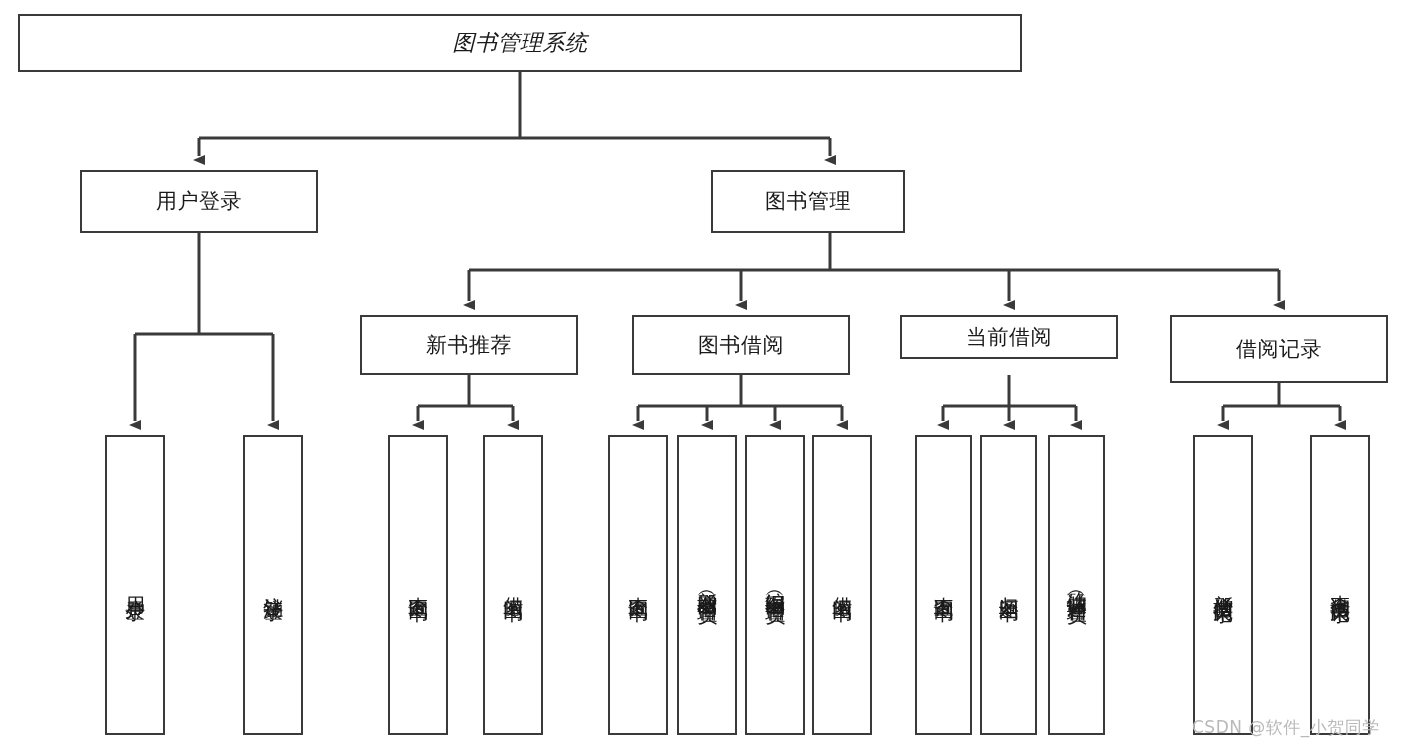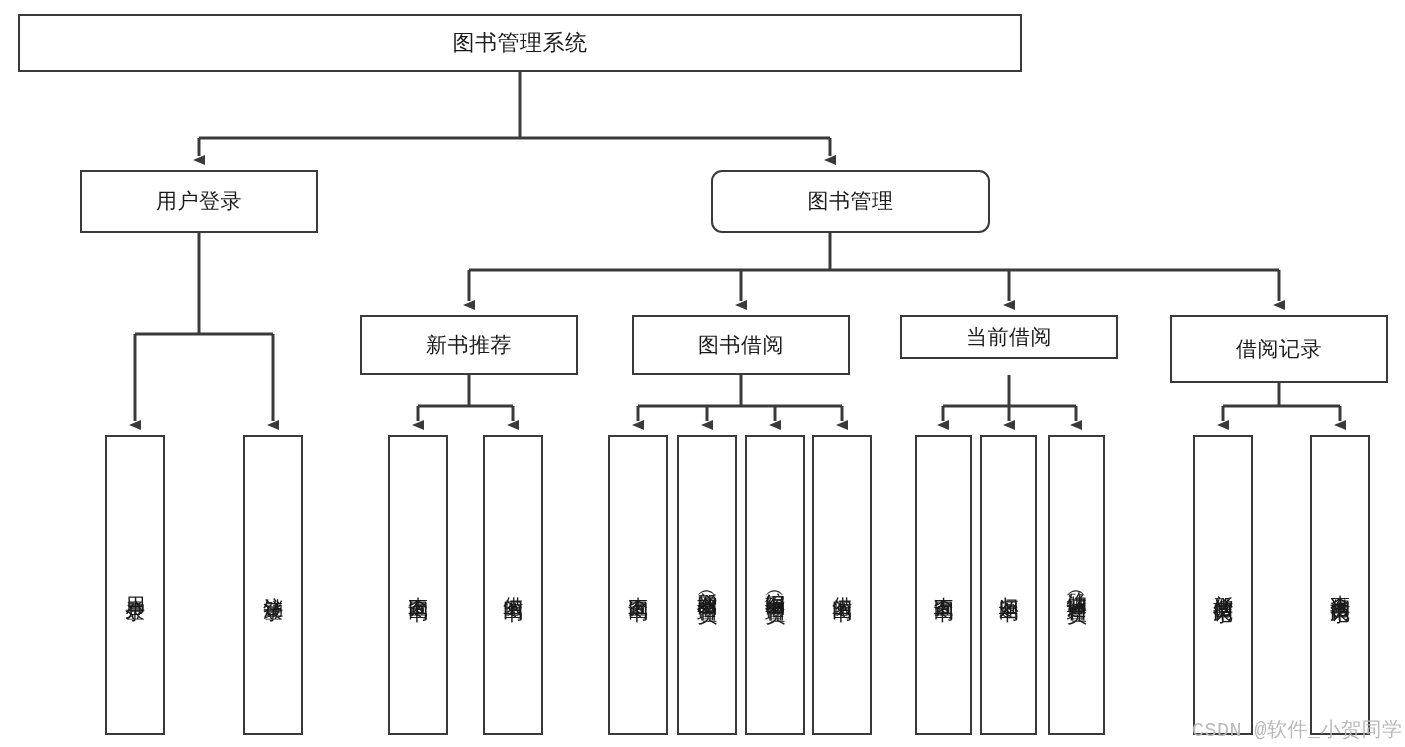--- a/index.html
+++ b/index.html
@@ -47,29 +47,28 @@
   }
   .node-box.vertical .node-label {
     writing-mode: vertical-rl;
     text-orientation: upright;
     font-size: 20px;
     line-height: 1.18;
     letter-spacing: 2px;
     white-space: normal;
     max-height: 100%;
   }
-  .node-box.root .node-label { font-size: 22px; }
+  .node-box.root .node-label { font-size: 22px; font-style: italic; }
   .watermark {
     position: absolute;
-    font-size: 20px;
+    font-size: 17px;
     color: #b9b9b9;
     letter-spacing: 0.5px;
     white-space: nowrap;
     user-select: none;
-    font-family: Liberation Mono, monospace;
   }
 </style>
 </head>
 <body>
 
 <div id="canvas-wrap">
 
   <svg id="diagram-svg" viewBox="0 0 1405 747" xmlns="http://www.w3.org/2000/svg">
     <defs>
       <marker id="arrow" markerWidth="10" markerHeight="12" refX="1" refY="6" orient="auto" markerUnits="userSpaceOnUse">
@@ -120,21 +119,21 @@
     </g>
   </svg>
 
   <div class="node-box root" style="left: 18px; top: 14px; width: 1004px; height: 58px;">
     <span class="node-label">图书管理系统</span>
   </div>
 
   <div class="node-box" style="left: 80px; top: 170px; width: 238px; height: 63px;">
     <span class="node-label">用户登录</span>
   </div>
-  <div class="node-box" style="left: 711px; top: 170px; width: 279px; height: 63px; border-radius: 11px;">
+  <div class="node-box" style="left: 711px; top: 170px; width: 194px; height: 63px;">
     <span class="node-label">图书管理</span>
   </div>
 
   <div class="node-box" style="left: 360px; top: 315px; width: 218px; height: 60px;">
     <span class="node-label">新书推荐</span>
   </div>
   <div class="node-box" style="left: 632px; top: 315px; width: 218px; height: 60px;">
     <span class="node-label">图书借阅</span>
   </div>
   <div class="node-box" style="left: 900px; top: 315px; width: 218px; height: 44px;">

